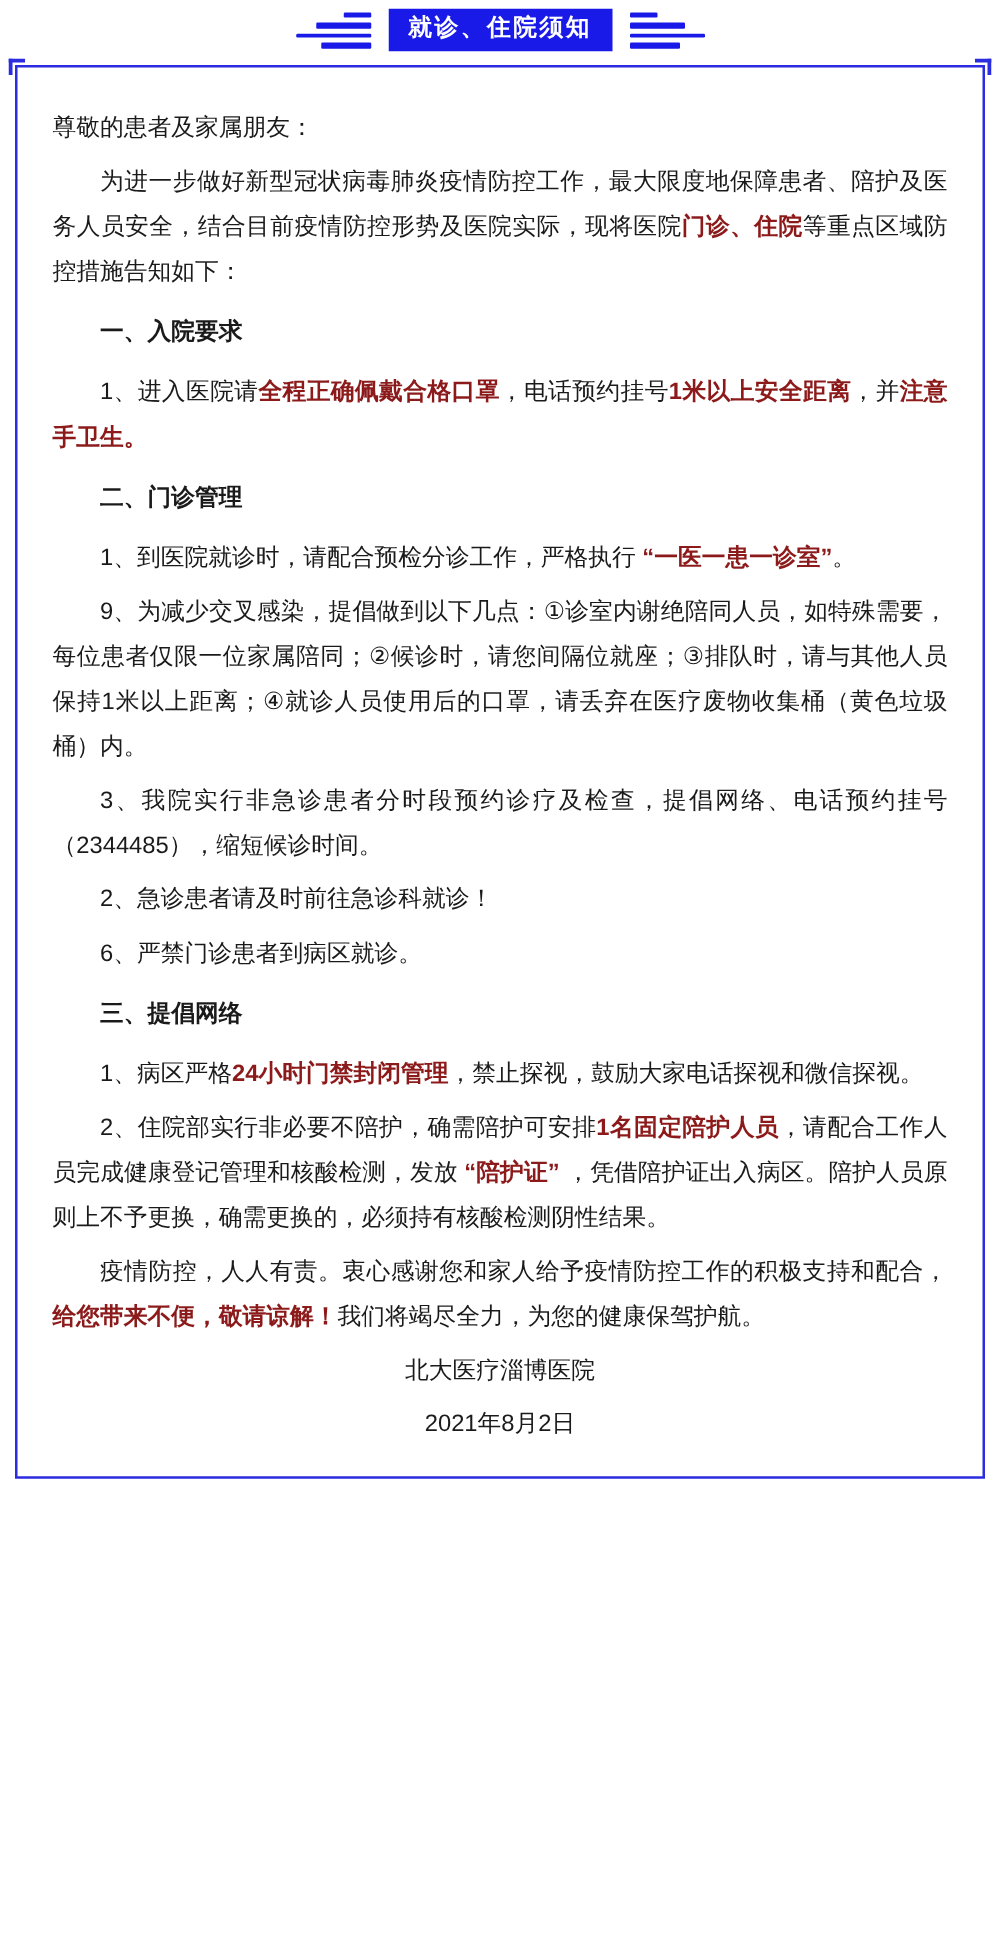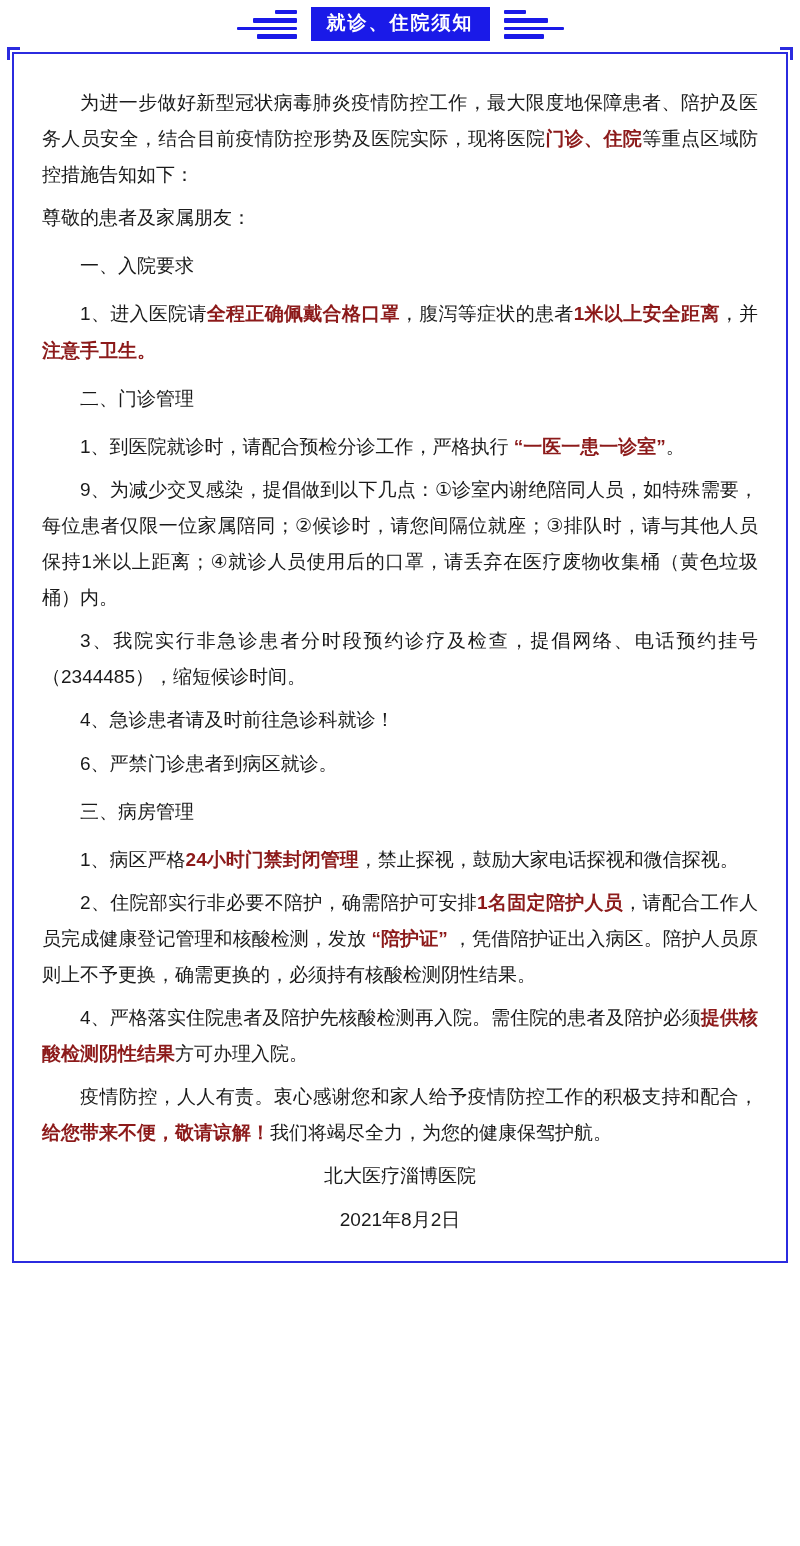--- a/index.html
+++ b/index.html
@@ -66,21 +66,21 @@
   .corner.tl{top:-7px;left:-7px;border-top:3px solid var(--border-blue);border-left:3px solid var(--border-blue);}
   .corner.tr{top:-7px;right:-7px;border-top:3px solid var(--border-blue);border-right:3px solid var(--border-blue);}
   .block{
     font-size:19px;
     line-height:1.9;
     color:#1a1a1a;
     margin:7px 0;
     text-align:justify;
   }
   .block.indent{text-indent:2em;}
-  .block.heading{font-weight:normal;text-indent:2em;margin:12px 0;}
+  .block.heading{font-weight:bold;text-indent:2em;margin:12px 0;}
   .block.right{text-align:center;text-indent:0;margin-top:4px;}
   .em-red{color:var(--accent-red);font-weight:bold;}
 </style>
 </head>
 <body>
 
 <div class="header">
   <div class="deco deco-left">
     <span class="l1"></span>
       <span class="l2"></span>
@@ -94,31 +94,30 @@
       <span class="l3"></span>
       <span class="l4"></span>
   </div>
 </div>
 
 <div class="notice-box">
   <div class="corner tl"></div>
   <div class="corner tr"></div>
 
   <div>
+      <p class="block"><span>尊敬的患者及家属朋友：</span></p>
       <p class="block indent"><span>为进一步做好新型冠状病毒肺炎疫情防控工作，最大限度地保障患者、陪护及医务人员安全，结合目前疫情防控形势及医院实际，现将医院</span><span class="em-red">门诊、住院</span><span>等重点区域防控措施告知如下：</span></p>
-      <p class="block"><span>尊敬的患者及家属朋友：</span></p>
       <h3 class="block heading"><span>一、入院要求</span></h3>
-      <p class="block indent"><span>1、进入医院请</span><span class="em-red">全程正确佩戴合格口罩</span><span>，腹泻等症状的患者</span><span class="em-red">1米以上安全距离</span><span>，并</span><span class="em-red">注意手卫生。</span></p>
+      <p class="block indent"><span>1、进入医院请</span><span class="em-red">全程正确佩戴合格口罩</span><span>，电话预约挂号</span><span class="em-red">1米以上安全距离</span><span>，并</span><span class="em-red">注意手卫生。</span></p>
       <h3 class="block heading"><span>二、门诊管理</span></h3>
       <p class="block indent"><span>1、到医院就诊时，请配合预检分诊工作，严格执行 </span><span class="em-red">“一医一患一诊室”</span><span>。</span></p>
       <p class="block indent"><span>9、为减少交叉感染，提倡做到以下几点：①诊室内谢绝陪同人员，如特殊需要，每位患者仅限一位家属陪同；②候诊时，请您间隔位就座；③排队时，请与其他人员保持1米以上距离；④就诊人员使用后的口罩，请丢弃在医疗废物收集桶（黄色垃圾桶）内。</span></p>
       <p class="block indent"><span>3、我院实行非急诊患者分时段预约诊疗及检查，提倡网络、电话预约挂号（2344485），缩短候诊时间。</span></p>
-      <p class="block indent"><span>4、急诊患者请及时前往急诊科就诊！</span></p>
+      <p class="block indent"><span>2、急诊患者请及时前往急诊科就诊！</span></p>
       <p class="block indent"><span>6、严禁门诊患者到病区就诊。</span></p>
-      <h3 class="block heading"><span>三、病房管理</span></h3>
+      <h3 class="block heading"><span>三、提倡网络</span></h3>
       <p class="block indent"><span>1、病区严格</span><span class="em-red">24小时门禁封闭管理</span><span>，禁止探视，鼓励大家电话探视和微信探视。</span></p>
       <p class="block indent"><span>2、住院部实行非必要不陪护，确需陪护可安排</span><span class="em-red">1名固定陪护人员</span><span>，请配合工作人员完成健康登记管理和核酸检测，发放 </span><span class="em-red">“陪护证”</span><span> ，凭借陪护证出入病区。陪护人员原则上不予更换，确需更换的，必须持有核酸检测阴性结果。</span></p>
-      <p class="block indent"><span>4、严格落实住院患者及陪护先核酸检测再入院。需住院的患者及陪护必须</span><span class="em-red">提供核酸检测阴性结果</span><span>方可办理入院。</span></p>
       <p class="block indent"><span>疫情防控，人人有责。衷心感谢您和家人给予疫情防控工作的积极支持和配合，</span><span class="em-red">给您带来不便，敬请谅解！</span><span>我们将竭尽全力，为您的健康保驾护航。</span></p>
       <p class="block right"><span>北大医疗淄博医院</span></p>
       <p class="block right"><span>2021年8月2日</span></p>
     </div>
 </div>
 
 </body></html>

